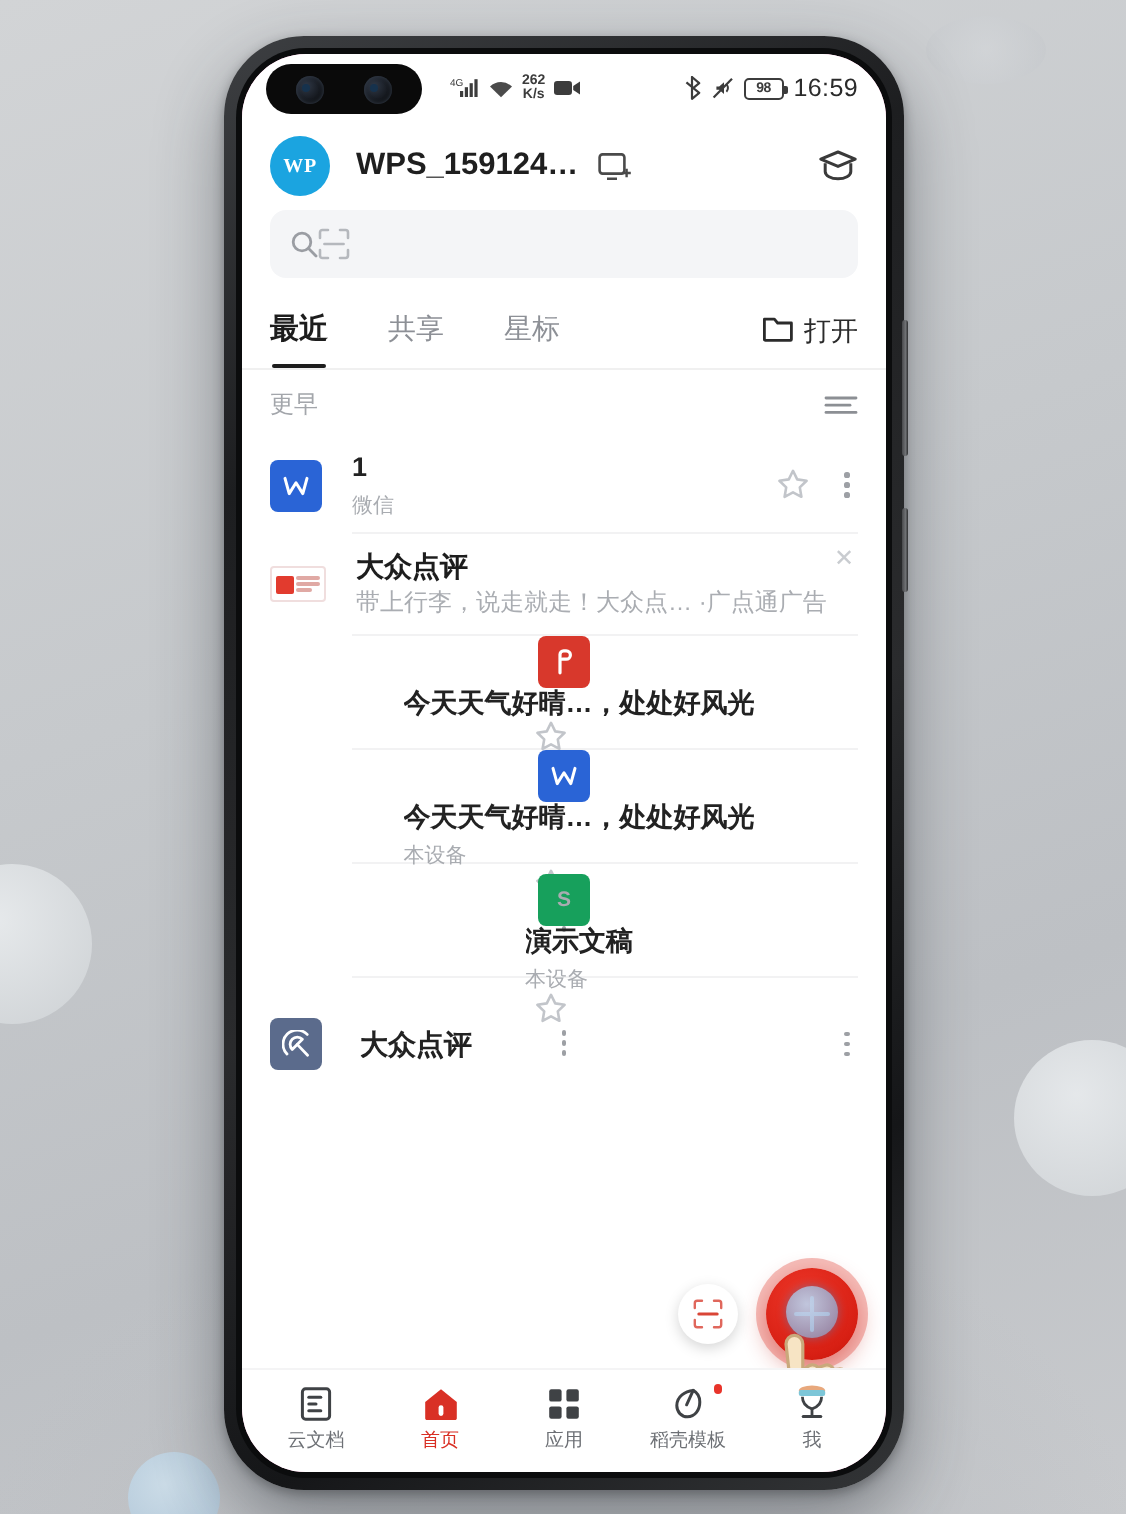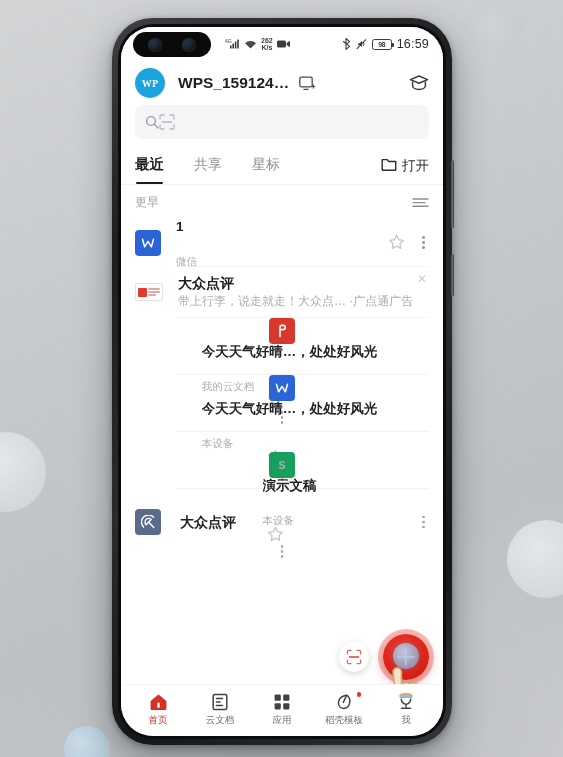--- a/index.html
+++ b/index.html
@@ -115,21 +115,21 @@
   .row{height:47px;display:flex;align-items:center;}
   .row .ficon{width:26px;height:26px;border-radius:4px;flex:0 0 26px;
     display:flex;align-items:center;justify-content:center;color:#fff;font-size:13px;font-weight:700;}
   .ficon.w{background:#2a64d6;}
   .ficon.p{background:#d8382c;}
   .ficon.s{background:#17a05c;}
   .ficon.radar{background:#5b6b8c;}
   .row .meta{margin-left:15px;flex:1;min-width:0;}
   .row .t{font-size:13.5px;color:#222;font-weight:700;white-space:nowrap;overflow:hidden;
     text-overflow:ellipsis;line-height:16px;}
-  .row .s{font-size:10.5px;color:#a9acb1;margin-top:20px;line-height:12px;}
+  .row .s{font-size:10.5px;color:#a9acb1;margin-top:5px;line-height:12px;}
   .row .star{color:#c2c5ca;margin-right:13px;display:flex;align-items:center;}
   .row .more{color:#9a9da2;font-size:15px;letter-spacing:0;line-height:4px;
     display:flex;flex-direction:column;align-items:center;gap:2.5px;padding:2px 4px;}
   .more i{display:block;width:2.6px;height:2.6px;border-radius:50%;background:#9da0a5;}
   .row.big{height:56px;flex-direction:column;}
   .row.radar-row{height:50px;}
   .row.radar-row .t{font-size:14px;margin-left:4px;}
   .divider{height:1px;background:#f2f2f3;margin-left:41px;}
 
   
@@ -350,21 +350,20 @@
       <div class="divider"></div>
 
       <div class="row big">
         <div class="ficon p">
           <svg width="13" height="14" viewBox="0 0 13 14">
                 <path d="M4 12.4V3.2c0-1 .8-1.8 1.8-1.8h1.3c1.2 0 2.1 1 2.1 2.1 0 1.2-1 2.1-2.1 2.1H5.2" fill="none" stroke="#fff" stroke-width="1.6" stroke-linecap="round"></path>
               </svg>
         </div>
         <div class="meta">
           <div class="t">今天天气好晴…，处处好风光</div>
-          <div class="s">我的云文档</div>
         </div>
         <div class="star">
           <svg width="17" height="17" viewBox="0 0 17 17">
                 <path d="M8.5 1.4l2.1 4.3 4.7.7-3.4 3.3.8 4.7-4.2-2.2-4.2 2.2.8-4.7L1.7 6.4l4.7-.7z" fill="none" stroke="#c2c5ca" stroke-width="1.3" stroke-linejoin="round"></path>
               </svg>
         </div>
         <div class="more">
               <i></i>
               <i></i>
               <i></i>
@@ -446,39 +445,39 @@
         <span class="plus"></span>
         <span id="touchdot"></span>
         <svg id="cursorhand" viewBox="0 0 54 64">
           <path d="M14 20c0-2.4 1.9-4.3 4.2-4.3s4.2 1.9 4.2 4.3v13.5l2.3-2.1c1.5-1.4 3.8-1.3 5.2.2l.2.2 3.1-1.1c1.9-.7 4 .3 4.7 2.1l2.6-.3c2.1-.2 4 1.3 4.2 3.4l1 10.1c.5 5.3-2.6 10.4-7.6 12.4l-2.1.9c-1.3.5-2.7.8-4.1.8H21.6c-2.4 0-4.6-1.3-5.8-3.4L8.4 43.6c-1.2-2-.5-4.6 1.6-5.7 1.6-.9 3.6-.6 4.9.6l1.3 1.2z" fill="#f7e4c4" stroke="#c9a97c" stroke-width="1.6" stroke-linejoin="round"></path>
           <path d="M22.4 33.7V38M29.9 31.8v6.3M37.2 32.8v5.6M44.7 36.2v4.6" fill="none" stroke="#c9a97c" stroke-width="1.3" stroke-linecap="round"></path>
         </svg>
       </div>
     </div>
 
     <div id="bottomnav">
-      <div class="navitem active">
-        <span class="nico">
-          <svg width="19" height="18" viewBox="0 0 19 18">
-                <path d="M9.5 1.6 17.4 8v8.1c0 .5-.4.9-.9.9h-14c-.5 0-.9-.4-.9-.9V8z" fill="#d93025"></path>
-                <rect x="8.3" y="9.6" width="2.4" height="5.4" rx="1.2" fill="#fff"></rect>
-              </svg>
-        </span>
-        <span class="nlbl">首页</span>
-      </div>
       <div class="navitem">
         <span class="nico">
           <svg width="18" height="18" viewBox="0 0 18 18">
                 <rect x="2.2" y="1.4" width="13.6" height="15.2" rx="1.6" fill="none" stroke="#3f4245" stroke-width="1.5"></rect>
                 <line x1="5.4" y1="5.6" x2="11.4" y2="5.6" stroke="#3f4245" stroke-width="1.5" stroke-linecap="round"></line>
                 <line x1="5.4" y1="9" x2="9" y2="9" stroke="#3f4245" stroke-width="1.5" stroke-linecap="round"></line>
                 <line x1="5.4" y1="12.4" x2="11.4" y2="12.4" stroke="#3f4245" stroke-width="1.5" stroke-linecap="round"></line>
               </svg>
         </span>
         <span class="nlbl">云文档</span>
+      </div>
+      <div class="navitem active">
+        <span class="nico">
+          <svg width="19" height="18" viewBox="0 0 19 18">
+                <path d="M9.5 1.6 17.4 8v8.1c0 .5-.4.9-.9.9h-14c-.5 0-.9-.4-.9-.9V8z" fill="#d93025"></path>
+                <rect x="8.3" y="9.6" width="2.4" height="5.4" rx="1.2" fill="#fff"></rect>
+              </svg>
+        </span>
+        <span class="nlbl">首页</span>
       </div>
       <div class="navitem">
         <span class="nico">
           <svg width="18" height="18" viewBox="0 0 18 18">
                 <rect x="1.6" y="1.6" width="6.2" height="6.2" rx="1.1" fill="#3f4245"></rect>
                 <rect x="10.2" y="1.6" width="6.2" height="6.2" rx="1.1" fill="#3f4245"></rect>
                 <rect x="1.6" y="10.2" width="6.2" height="6.2" rx="1.1" fill="#3f4245"></rect>
                 <rect x="10.2" y="10.2" width="6.2" height="6.2" rx="1.1" fill="#3f4245"></rect>
               </svg>
         </span>

